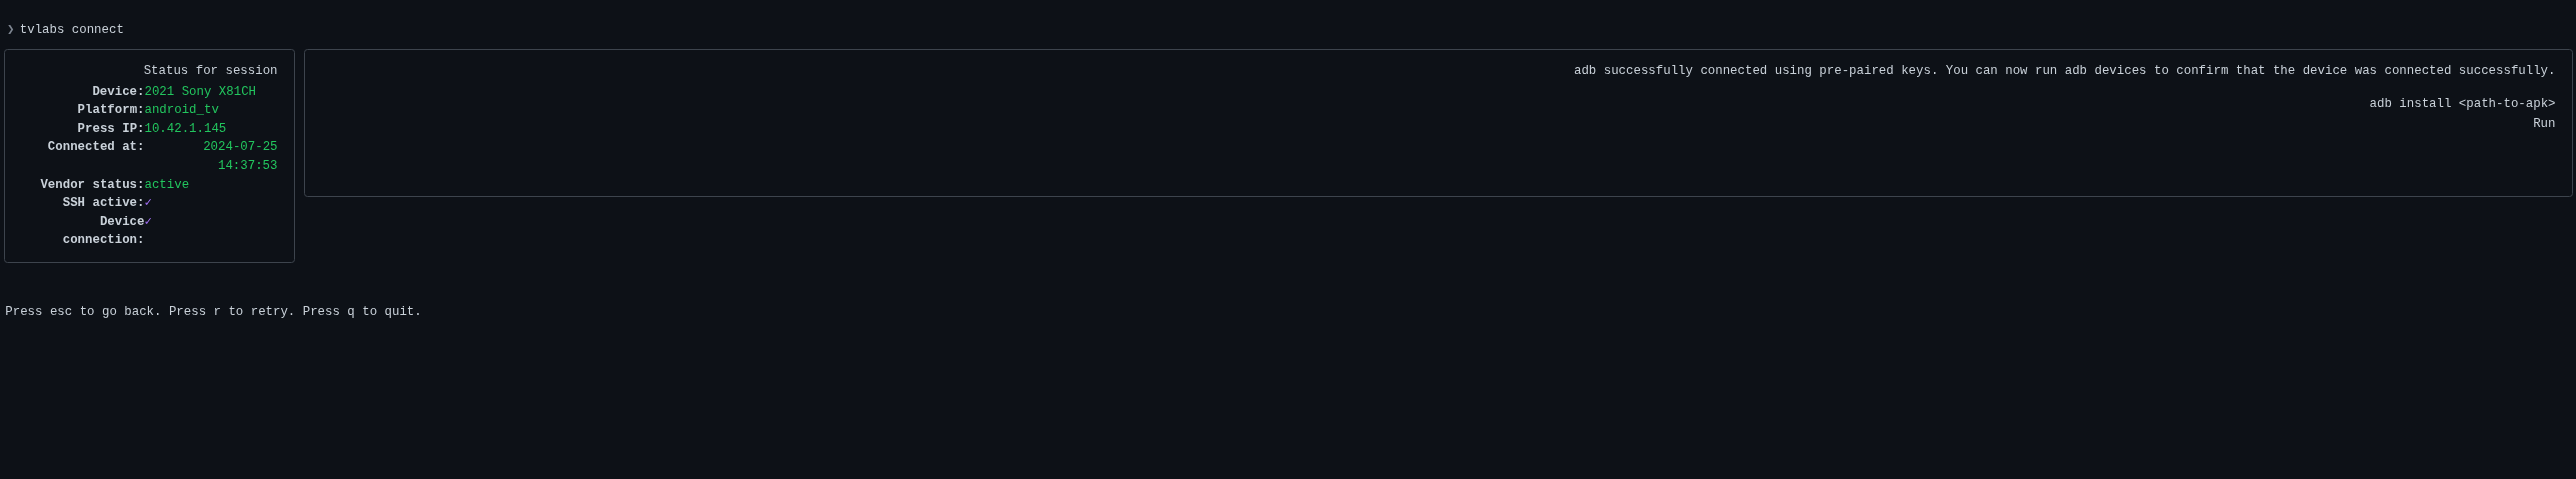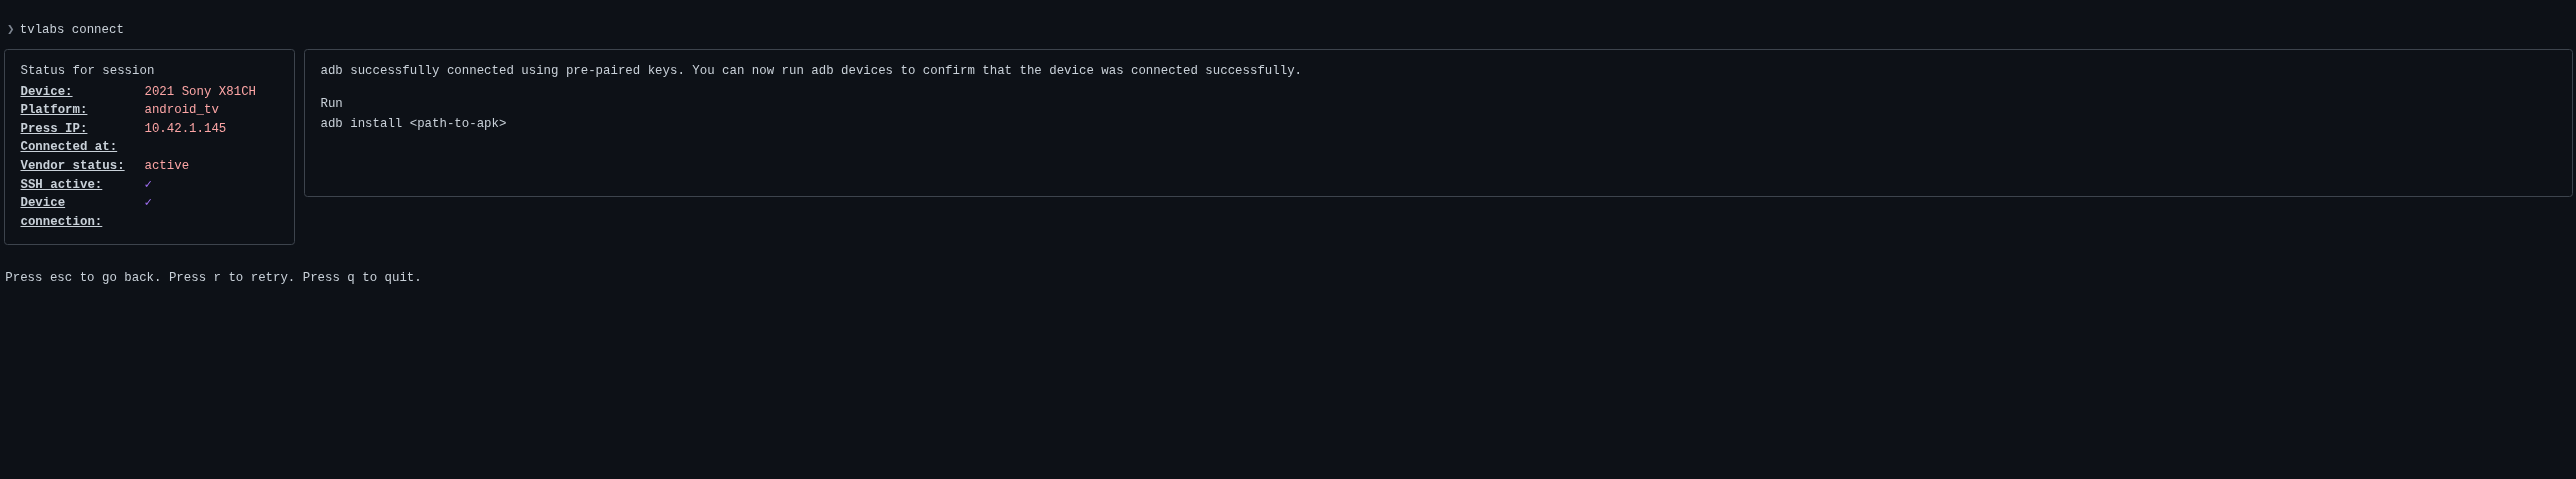--- a/index.html
+++ b/index.html
@@ -22,20 +22,21 @@
       margin-top: 16px;
     }
     .prompt-symbol {
       color: #7d8590;
       margin-right: 5.3px;
     }
     .panels {
       display: flex;
       gap: 9px;
       align-items: flex-start;
+      text-align: right;
     }
     .panel {
       border: 0.9px solid #3d444d;
       border-radius: 3.5px;
       padding: 12.4px 16px;
     }
     .status-panel {
       width: 291px;
       min-height: 175px;
     }
@@ -49,39 +50,38 @@
     .session-id {
       margin-bottom: 12.4px;
     }
     .status-row {
       display: flex;
     }
     .status-label {
       font-weight: bold;
       width: 124px;
       flex-shrink: 0;
-      text-decoration: underline;
     }
     .status-value {
-      color: #fca5a5;
+      color: #22c55e;
     }
     .check-icon {
       color: #a371f7;
     }
     .bold {
       font-weight: normal;
     }
     .message-line {
       margin-bottom: 1.8px;
     }
     .spacer {
       height: 12.4px;
     }
     .footer {
-      margin-top: 24px;
+      margin-top: 40px;
       padding-left: 1.8px;
     }
   </style>
 </head>
 <body>
 
 <div class="prompt-line">
   <span class="prompt-symbol">❯</span><span>tvlabs connect</span>
 </div>
 
@@ -96,20 +96,21 @@
         <div class="status-row">
           <span class="status-label">Platform:</span>
           <span class="status-value">android_tv</span>
         </div>
         <div class="status-row">
           <span class="status-label">Press IP:</span>
           <span class="status-value">10.42.1.145</span>
         </div>
         <div class="status-row">
           <span class="status-label">Connected at:</span>
+          <span class="status-value">2024-07-25 14:37:53</span>
         </div>
         <div class="status-row">
           <span class="status-label">Vendor status:</span>
           <span class="status-value">active</span>
         </div>
         <div class="status-row">
           <span class="status-label">SSH active:</span>
           <span class="status-value check-icon">✓</span>
         </div>
         <div class="status-row">
@@ -117,21 +118,21 @@
           <span class="status-value check-icon">✓</span>
         </div>
       </div>
   </div>
 
   <div class="panel message-panel">
     <div class="message-line">
       <span class="bold">adb</span><span> successfully connected using pre-paired keys. You can now run </span><span class="bold">adb devices</span><span> to confirm that the device was connected successfully.</span>
     </div>
     <div class="spacer"></div>
+    <div class="message-line bold">adb install &lt;path-to-apk&gt;</div>
     <div class="message-line">Run</div>
-    <div class="message-line bold">adb install &lt;path-to-apk&gt;</div>
   </div>
 </div>
 
 <div class="footer">
   <span>Press </span><span class="bold">esc</span><span> to go back. Press </span><span class="bold">r</span><span> to retry. Press </span><span class="bold">q</span><span> to quit.</span>
 </div>
 
 
 </body></html>

